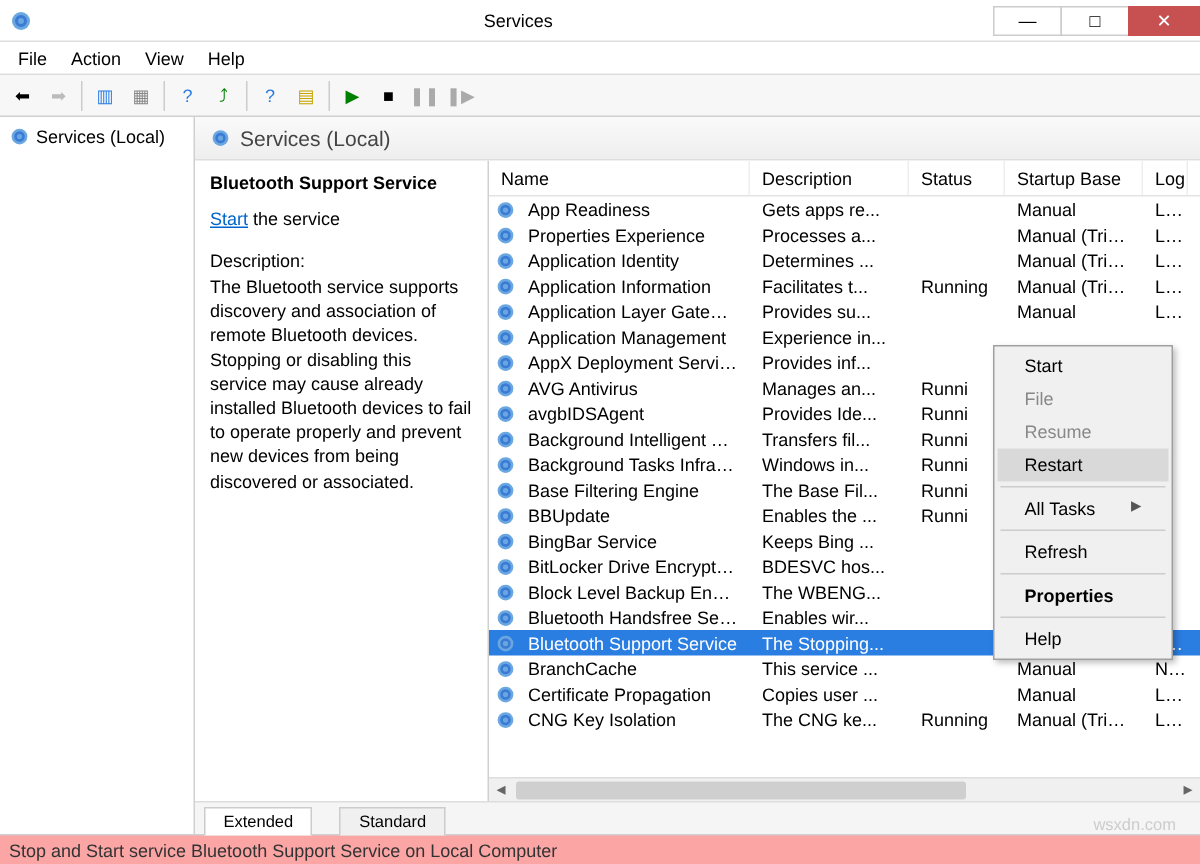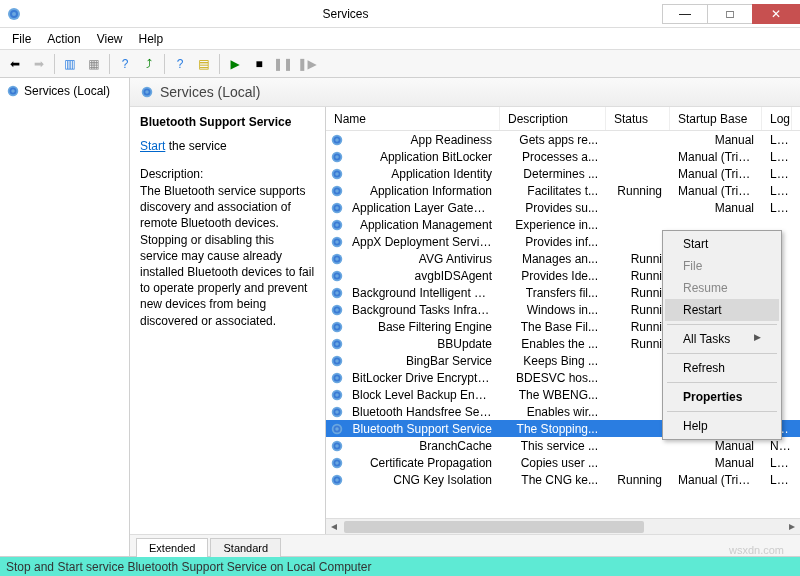--- a/index.html
+++ b/index.html
@@ -41,38 +41,38 @@
 
 .listwrap { flex: 1; display: flex; flex-direction: column; overflow: hidden; }
 .colhdr { display: flex; background: #fff; border-bottom: 1px solid #e3e3e3; height: 24px; }
 .colhdr .col { padding: 4px 8px; border-right: 1px solid #eee; text-align: left; font-weight: normal; display:flex;align-items:center; }
 .c-name { width: 174px; }
 .c-desc { width: 106px; }
 .c-stat { width: 64px; }
 .c-type { width: 92px; }
 .c-log  { width: 30px; }
 
-.rows { flex: 1; overflow-y: scroll; overflow-x: hidden; text-align: right; }
+.rows { flex: 1; overflow-y: scroll; overflow-x: hidden; }
 .row { display: flex; height: 17px; align-items: center; white-space: nowrap; }
 .row .cell { padding: 1px 8px; overflow: hidden; text-overflow: ellipsis; }
 .row.sel { background: #2a7de1; color: #fff; }
 .row .ic { width: 14px; height: 14px; margin-left: 4px; flex-shrink: 0; }
 
 .hscroll { height: 16px; background: #f0f0f0; border-top: 1px solid #ddd; position: relative; }
 .hscroll .thumb { position: absolute; left: 18px; top: 2px; width: 300px; height: 12px; background: #cfcfcf; border-radius: 2px; }
 .hscroll .arr { position:absolute; top:0; width:16px; height:16px; text-align:center; color:#666;}
 .hscroll .arr.l{left:0}.hscroll .arr.r{right:0}
 
 
 .tabs { height: 22px; display: flex; align-items: flex-end; padding-left: 6px; background:#f5f5f5;border-top:1px solid #ddd; }
-.tab { padding: 3px 12px; border: 1px solid #ccc; border-bottom:none; margin-right: 2px; background:#f0f0f0; font-size:11px; position:relative; top:1px;}
+.tab { padding: 3px 12px; border: 1px solid #ccc; border-bottom:none; margin-right: 18px; background:#f0f0f0; font-size:11px; position:relative; top:1px;}
 .tab.active { background:#fff; }
 
 
-.statusbar { height: 20px; border-top: 1px solid #d0d0d0; padding: 2px 6px; font-size: 11px; color: #333; background:#5eead4; display:flex;align-items:center;}
+.statusbar { height: 20px; border-top: 1px solid #d0d0d0; padding: 2px 6px; font-size: 11px; color: #333; background:#fca5a5; display:flex;align-items:center;}
 
 
 .ctxmenu { position: absolute; left: 662px; top: 230px; width: 120px; background: #f0f0f0; border: 1px solid #a0a0a0; box-shadow: 2px 2px 4px rgba(0,0,0,.25); padding: 2px; z-index: 100; }
 .ctxmenu .item { padding: 4px 18px; color: #000; }
 .ctxmenu .item.disabled { color: #888; }
 .ctxmenu .item.hover { background: #d9d9d9; }
 .ctxmenu .csep { height: 1px; background: #ccc; margin: 3px 2px; }
 .ctxmenu .item.bold { font-weight: bold; }
 .ctxmenu .submenu-arrow { float: right; font-size: 9px; color:#555; }
 
@@ -171,21 +171,21 @@
               <div class="cell c-desc">Gets apps re...</div>
               <div class="cell c-stat"></div>
               <div class="cell c-type">Manual</div>
               <div class="cell c-log">Loc</div>
             </div>
             <div class="row">
               <svg class="ic gear" viewBox="0 0 16 16">
                 <circle cx="8" cy="8" r="6"></circle>
                 <path d="M8 4a4 4 0 100 8 4 4 0 000-8zm0 6a2 2 0 110-4 2 2 0 010 4z"></path>
               </svg>
-              <div class="cell c-name" style="width:156px">Application BitLocker</div>
+              <div class="cell c-name" style="width:156px">Properties Experience</div>
               <div class="cell c-desc">Processes a...</div>
               <div class="cell c-stat"></div>
               <div class="cell c-type">Manual (Trig...</div>
               <div class="cell c-log">Loc</div>
             </div>
             <div class="row">
               <svg class="ic gear" viewBox="0 0 16 16">
                 <circle cx="8" cy="8" r="6"></circle>
                 <path d="M8 4a4 4 0 100 8 4 4 0 000-8zm0 6a2 2 0 110-4 2 2 0 010 4z"></path>
               </svg>

